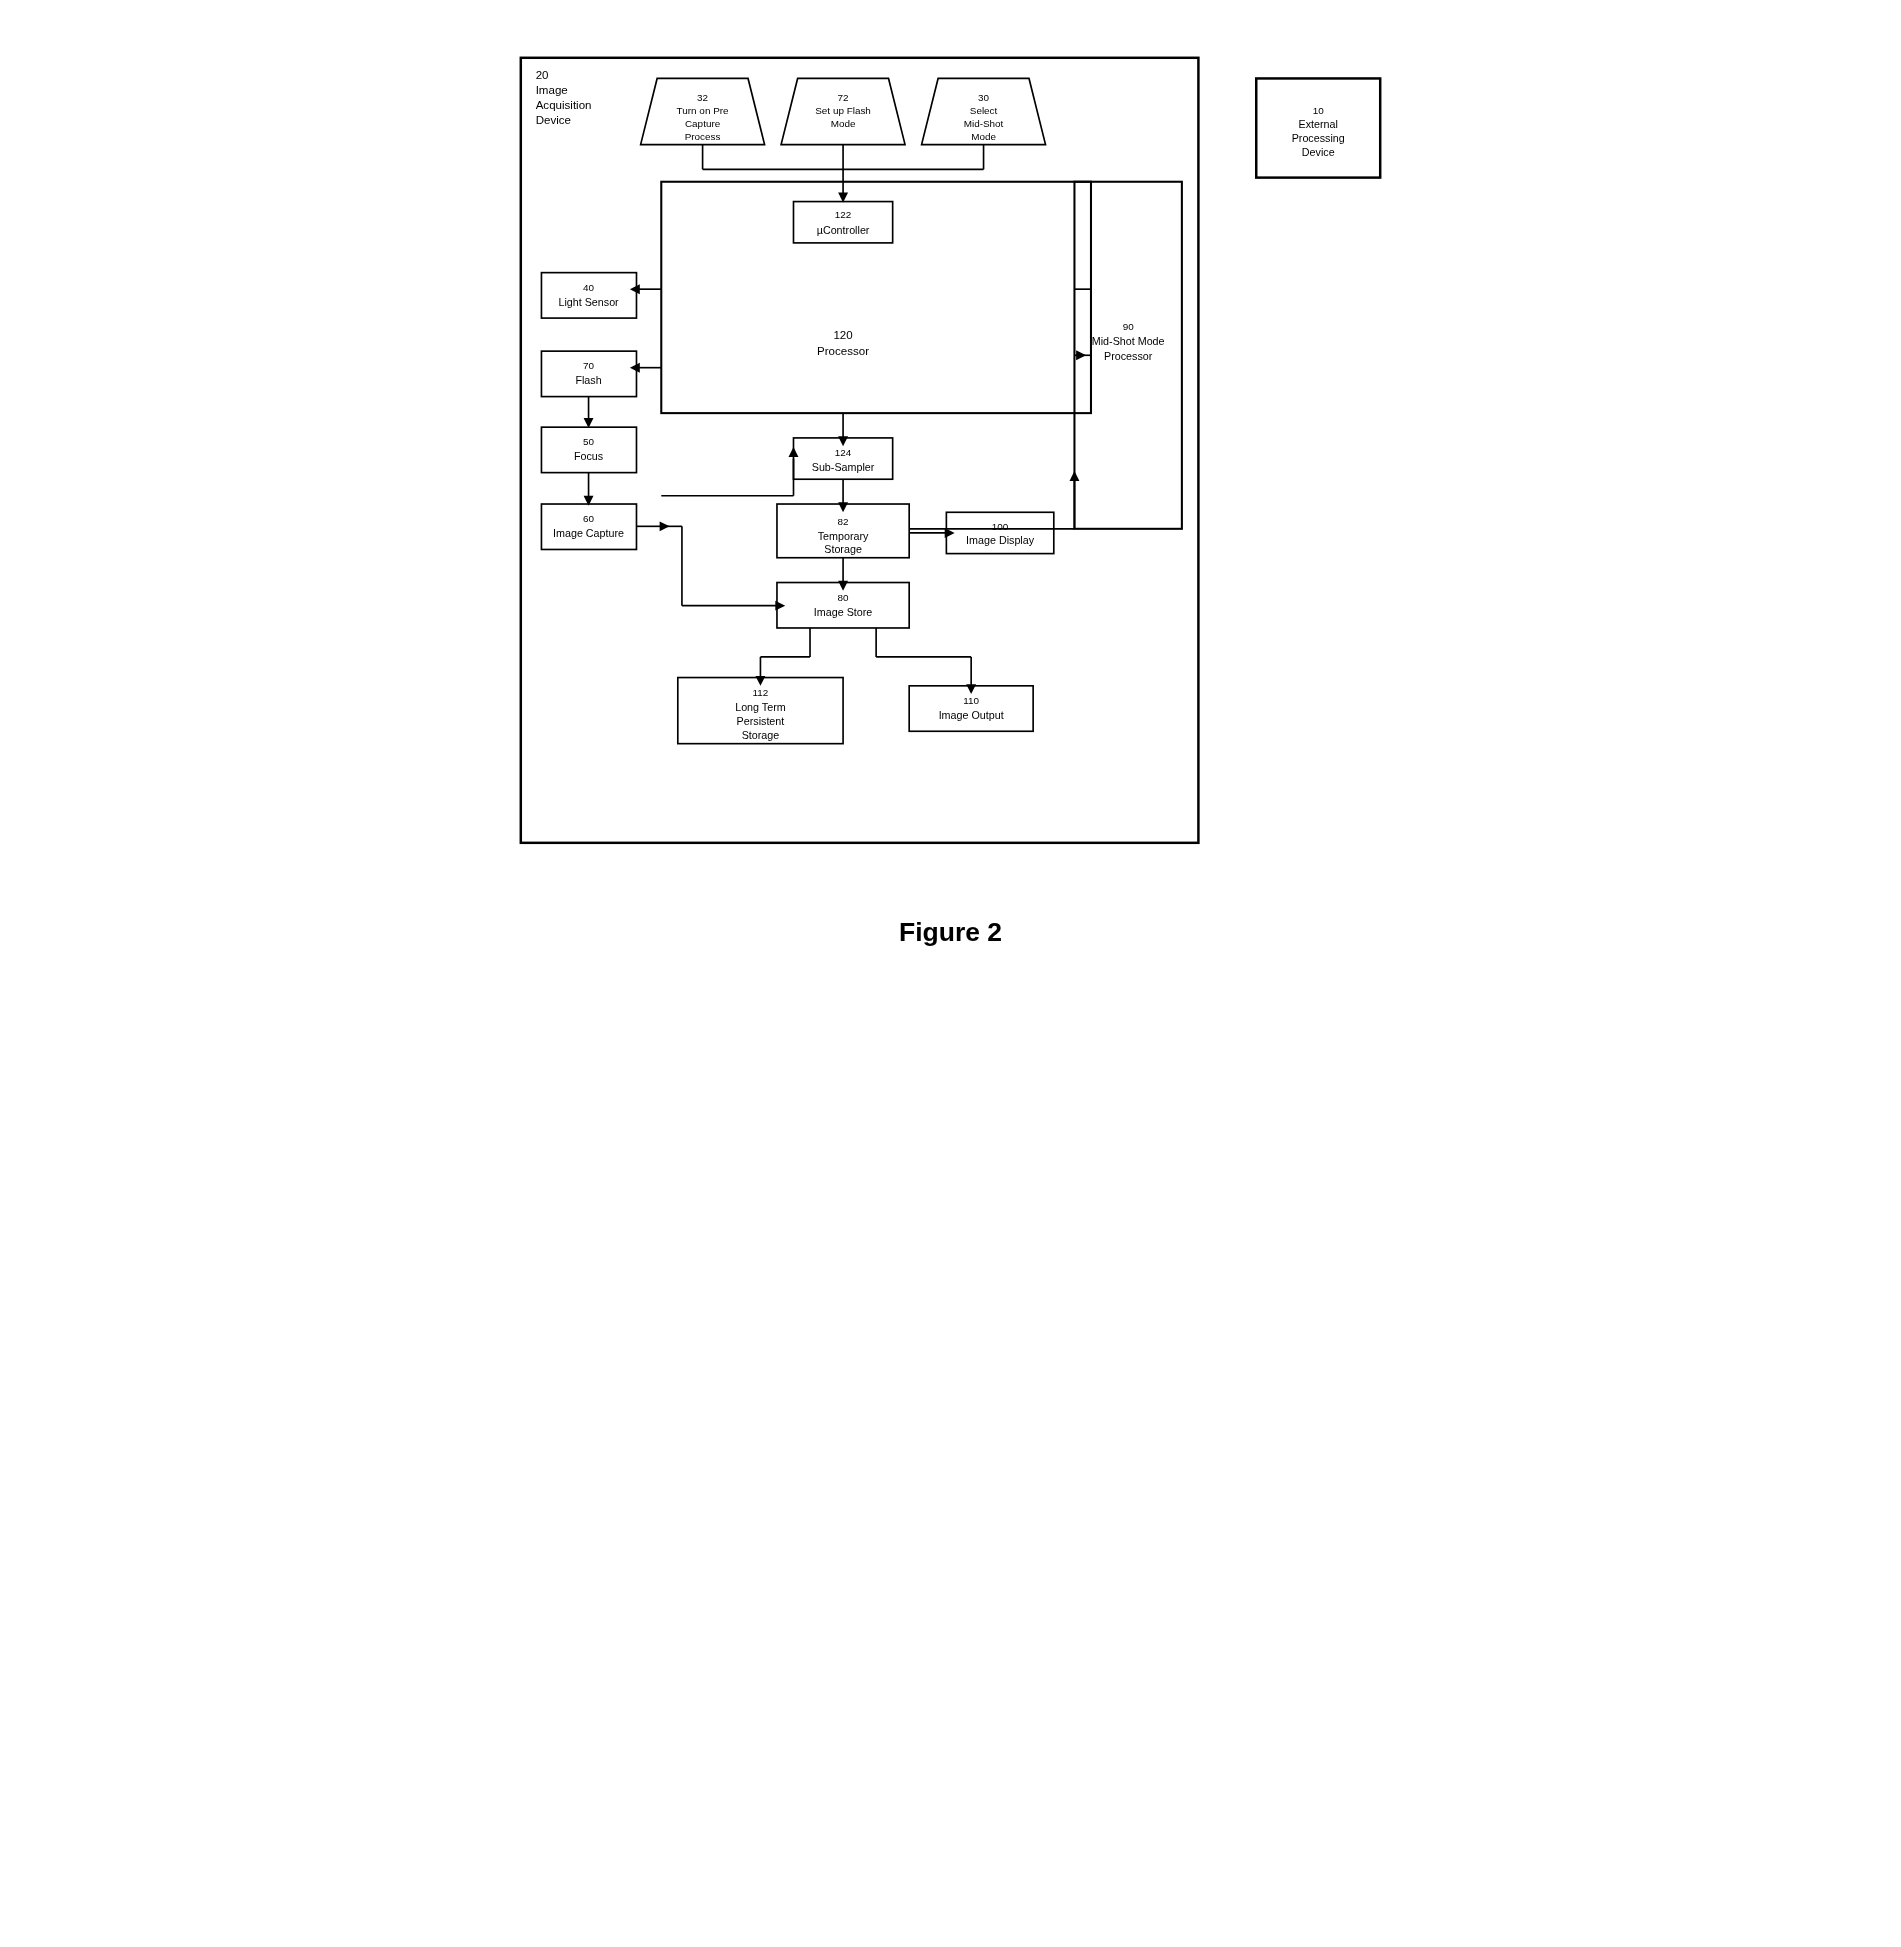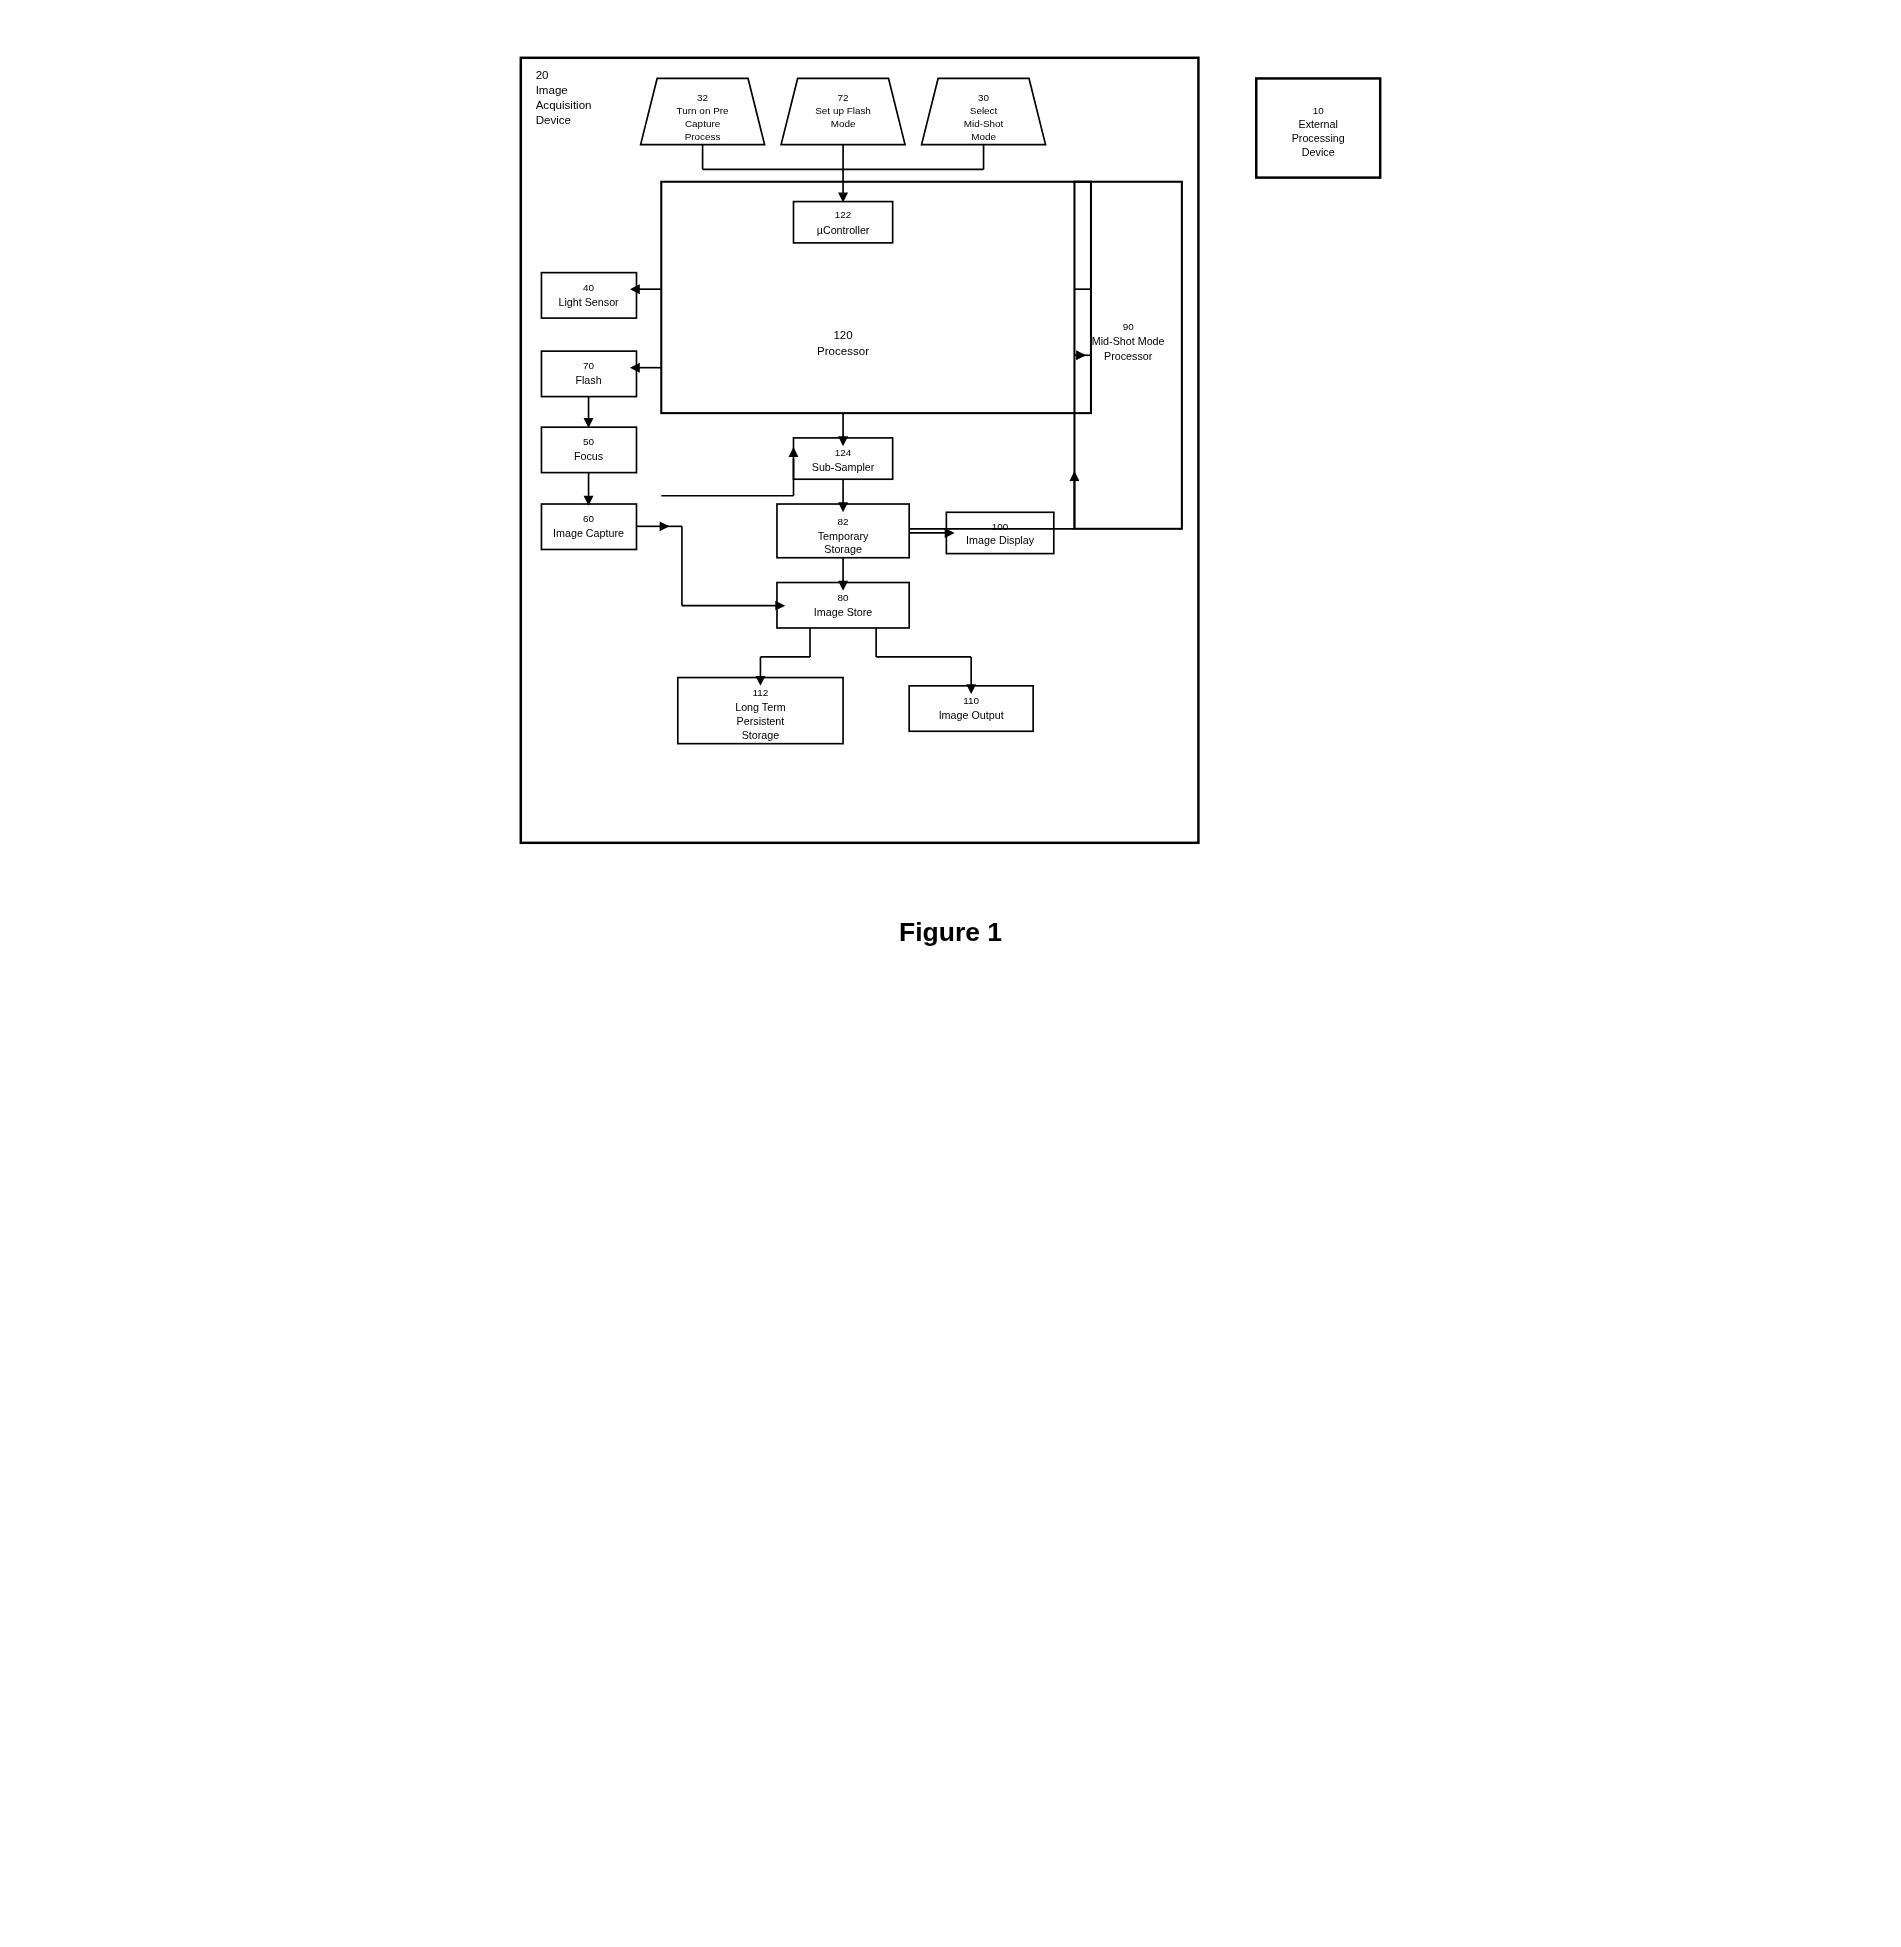--- a/index.html
+++ b/index.html
@@ -165,15 +165,15 @@
     <polygon points="694,542 706,542 700,530" fill="#000"></polygon>
 
     <rect x="920" y="55" width="150" height="120" fill="none" stroke="#000" stroke-width="3"></rect>
     <text x="995" y="98" font-family="Arial" font-size="12" text-anchor="middle">10</text>
     <text x="995" y="115" font-family="Arial" font-size="13" text-anchor="middle">External</text>
     <text x="995" y="132" font-family="Arial" font-size="13" text-anchor="middle">Processing</text>
     <text x="995" y="149" font-family="Arial" font-size="13" text-anchor="middle">Device</text>
 
   </svg>
 
-  <div style="text-align:center; font-size:26.5px; font-weight:bold; margin-top:16.5px;">Figure 1</div>
+  <div style="text-align:center; font-size:26.5px; font-weight:bold; margin-top:16.5px;">Figure 2</div>
 </div>
 
 
 </body></html>

